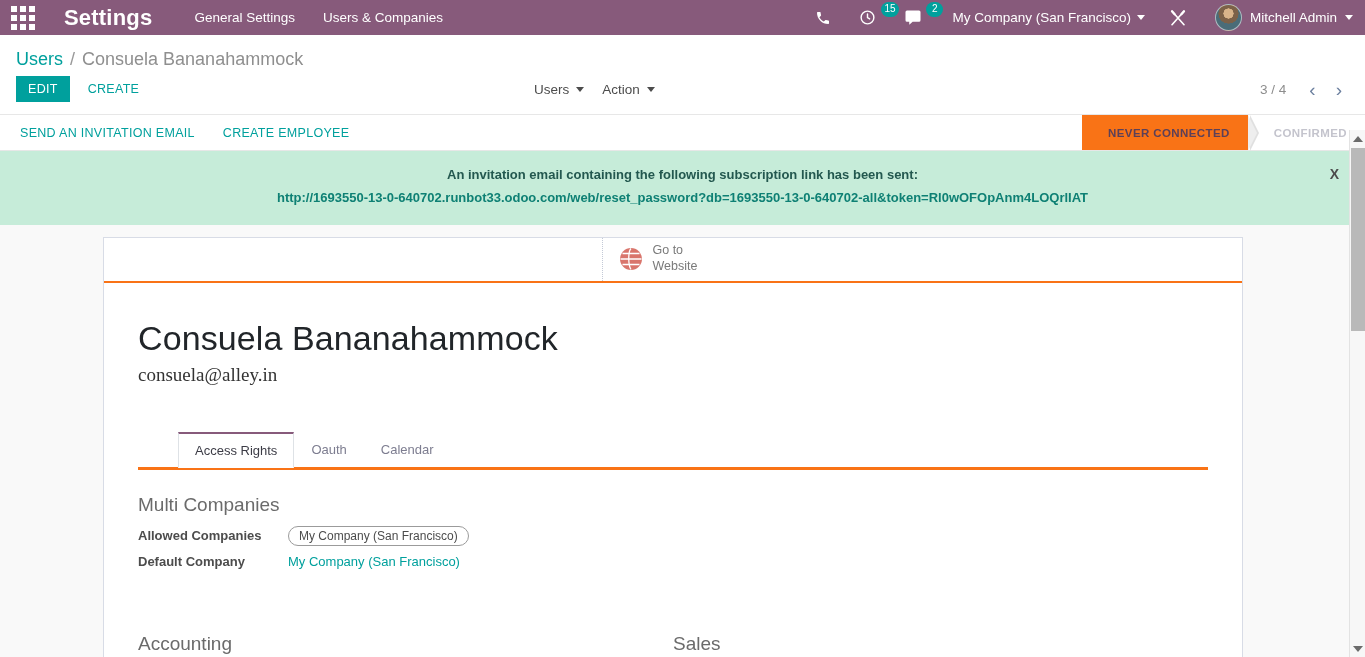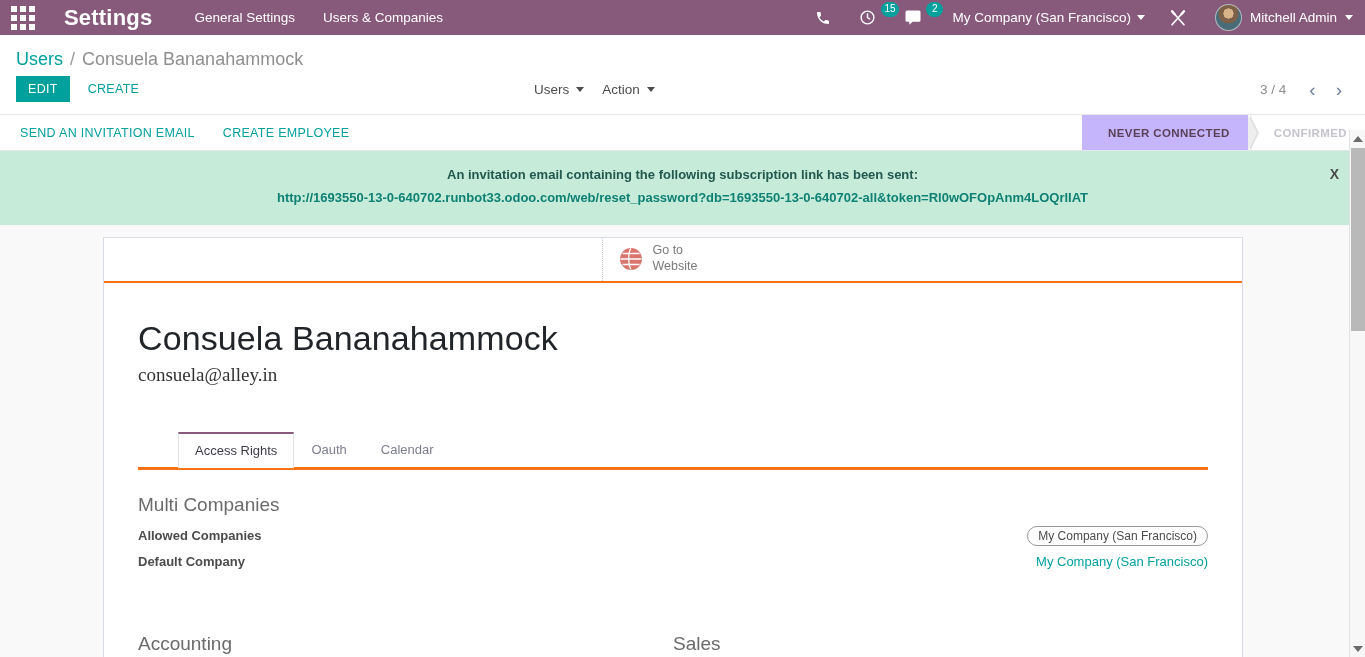--- a/index.html
+++ b/index.html
@@ -198,21 +198,21 @@
   .st {
     display: flex; align-items: center;
     font-size: 11.5px;
     font-weight: bold;
     letter-spacing: .4px;
     padding: 0 18px 0 26px;
     position: relative;
     cursor: pointer;
     background: #fff;
   }
-  .st.active { color: #5c4058; background: #c4b5fd; }
+  .st.active { color: #5c4058; background: #f97316; }
   .st.inactive { color: #c4c4cd; }
   .st.active::after {
     content: "";
     position: absolute; right: -9px; top: 0;
     width: 0; height: 0;
     border-top: 18px solid transparent;
     border-bottom: 18px solid transparent;
     border-left: 9px solid #eeeeee;
     z-index: 3;
   }
@@ -334,21 +334,20 @@
     font-size: 19px;
     color: #6b6b6b;
     font-weight: normal;
     margin: 0 0 10px 0;
   }
   .field-row {
     display: flex;
     align-items: center;
     margin-bottom: 8px;
     font-size: 13px;
-    justify-content: space-between;
   }
   .field-label {
     width: 150px;
     font-weight: bold;
     color: #4c4c4c;
   }
   .tag-pill {
     display: inline-block;
     border: 1px solid #9b9b9b;
     border-radius: 11px;

